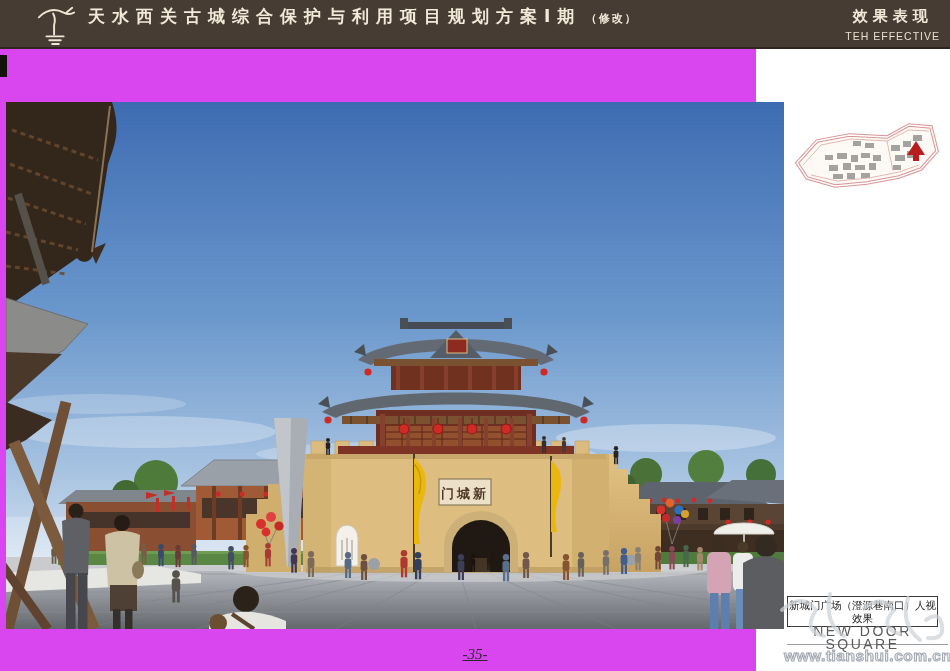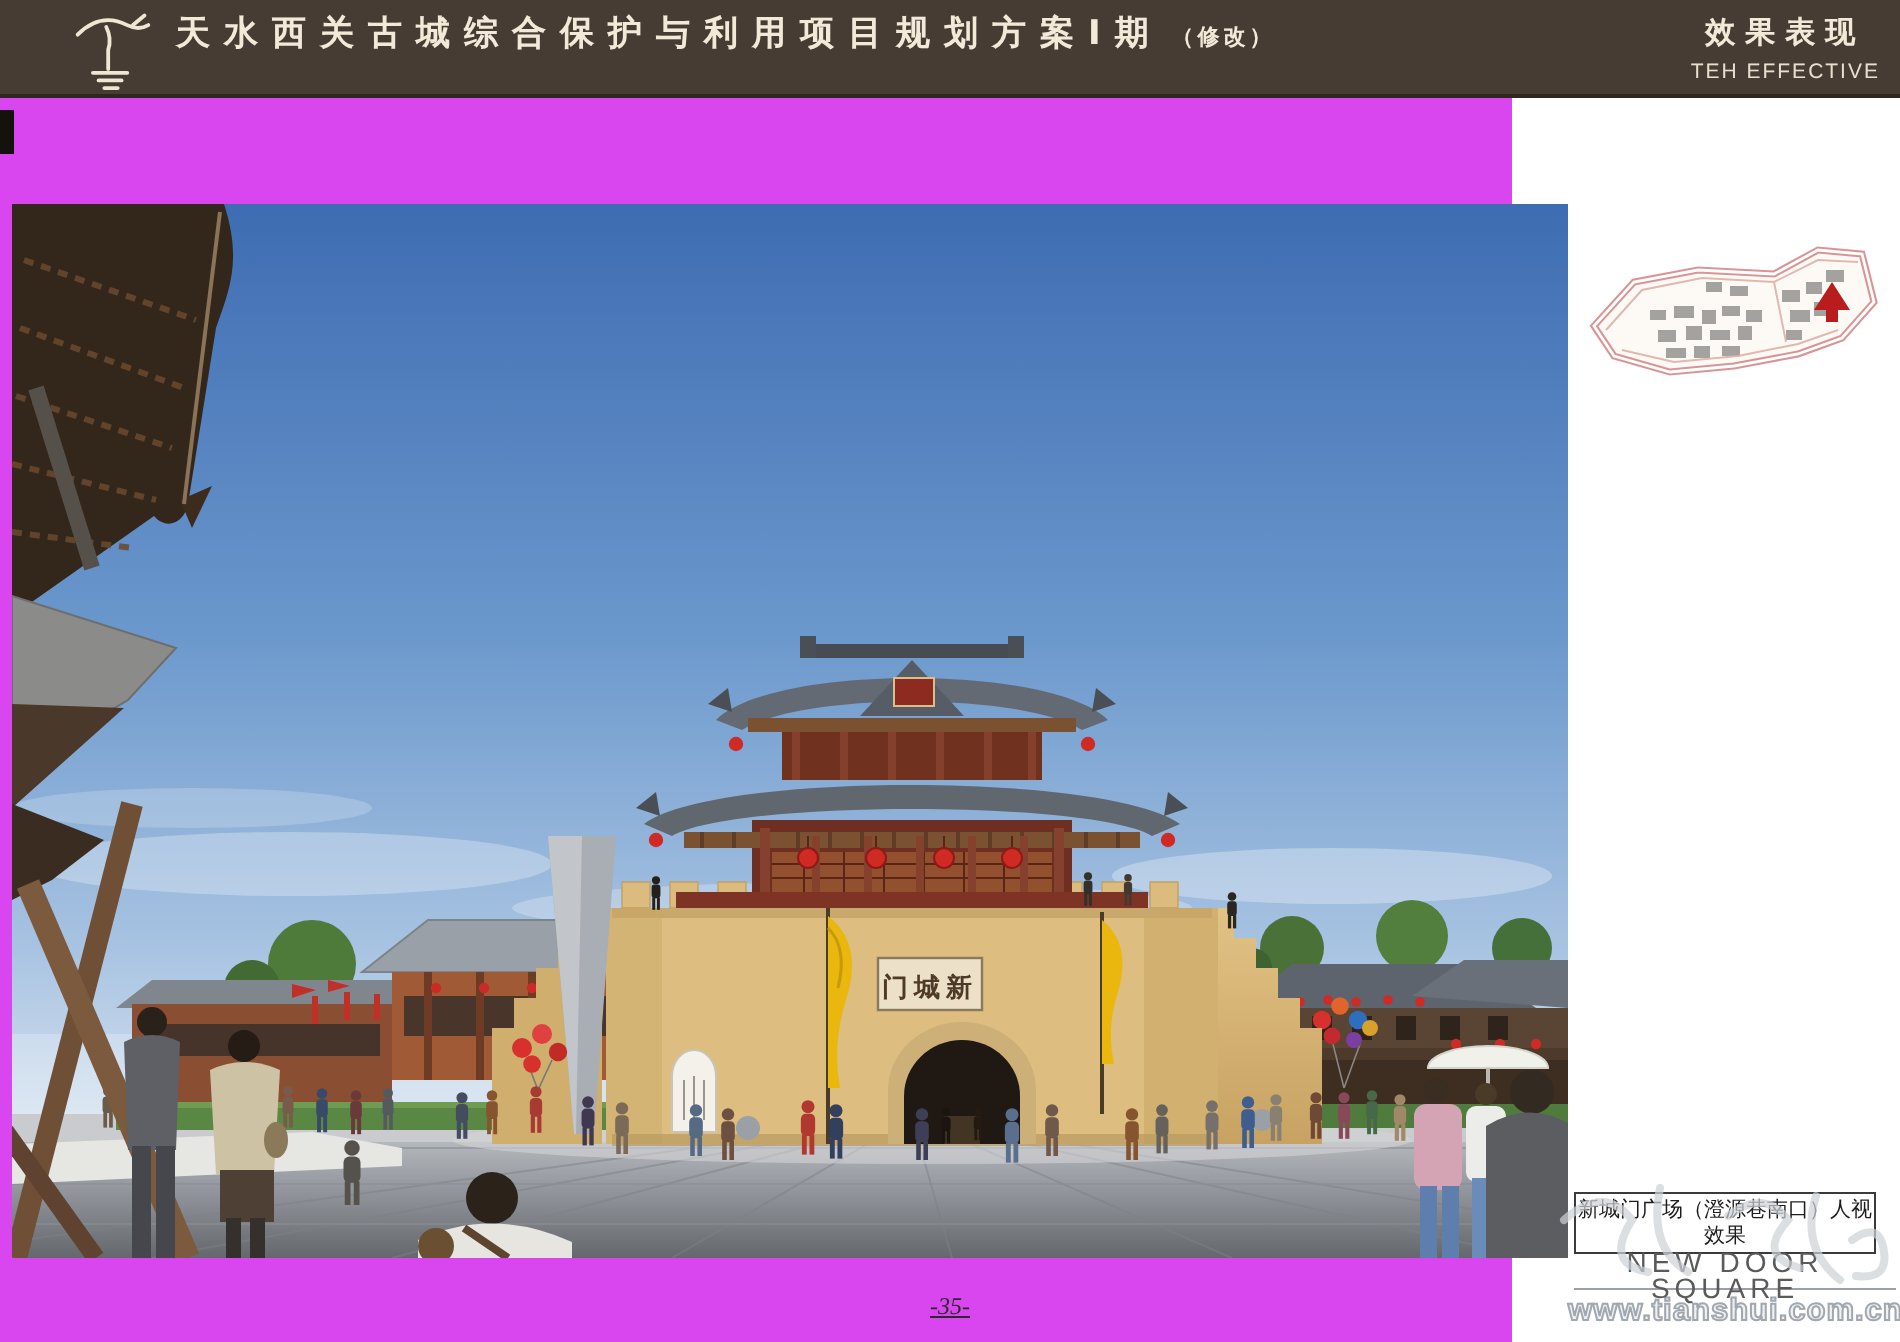--- a/index.html
+++ b/index.html
@@ -20,21 +20,21 @@
   
   .edge-tick{position:absolute;left:0;top:55px;width:7px;height:22px;background:#15110d;}
   .render-wrap{position:absolute;left:6px;top:102px;width:778px;height:527px;overflow:hidden;}
   .map-wrap{position:absolute;left:789px;top:111px;width:156px;height:95px;}
   .caption-box{position:absolute;left:787px;top:596px;width:149px;height:27px;border:1px solid #3a3a3a;background:#fff;z-index:3;text-align:center;padding-top:2px;box-sizing:content-box;}
   .cap-cn{font-size:10.5px;color:#1c1c1c;line-height:13px;letter-spacing:0;}
   .cap-en{font-size:14px;color:#5a5a5a;letter-spacing:2.5px;line-height:13px;}
   .wm-strokes{position:absolute;left:768px;top:578px;width:182px;height:88px;z-index:4;pointer-events:none;}
   .foot-line{position:absolute;left:787px;top:644px;width:161px;height:1px;background:#9aa0a6;}
   .site-url{position:absolute;left:784px;top:647px;width:166px;font-size:15.5px;font-weight:bold;letter-spacing:0.5px;color:#eef1f4;-webkit-text-stroke:1px #a0a7af;z-index:2;}
-  .page-num{position:absolute;left:0;top:646px;width:950px;text-align:center;font-family:"Liberation Serif","DejaVu Serif",serif;font-style:italic;font-size:12px;color:#2a2a2a;text-decoration:underline;}
+  .page-num{position:absolute;left:0;top:646px;width:950px;text-align:center;font-family:"Liberation Serif","DejaVu Serif",serif;font-style:italic;font-size:15px;color:#2a2a2a;text-decoration:underline;}
 </style>
 </head>
 <body>
 
 <div id="page">
 
   <div class="header">
     <svg class="logo" viewBox="0 0 44 44">
       <g fill="none" stroke="#efe6d4" stroke-width="2" stroke-linecap="round">
         <path d="M4,15 Q16,3 30,10 Q36,13 41,10"></path>

